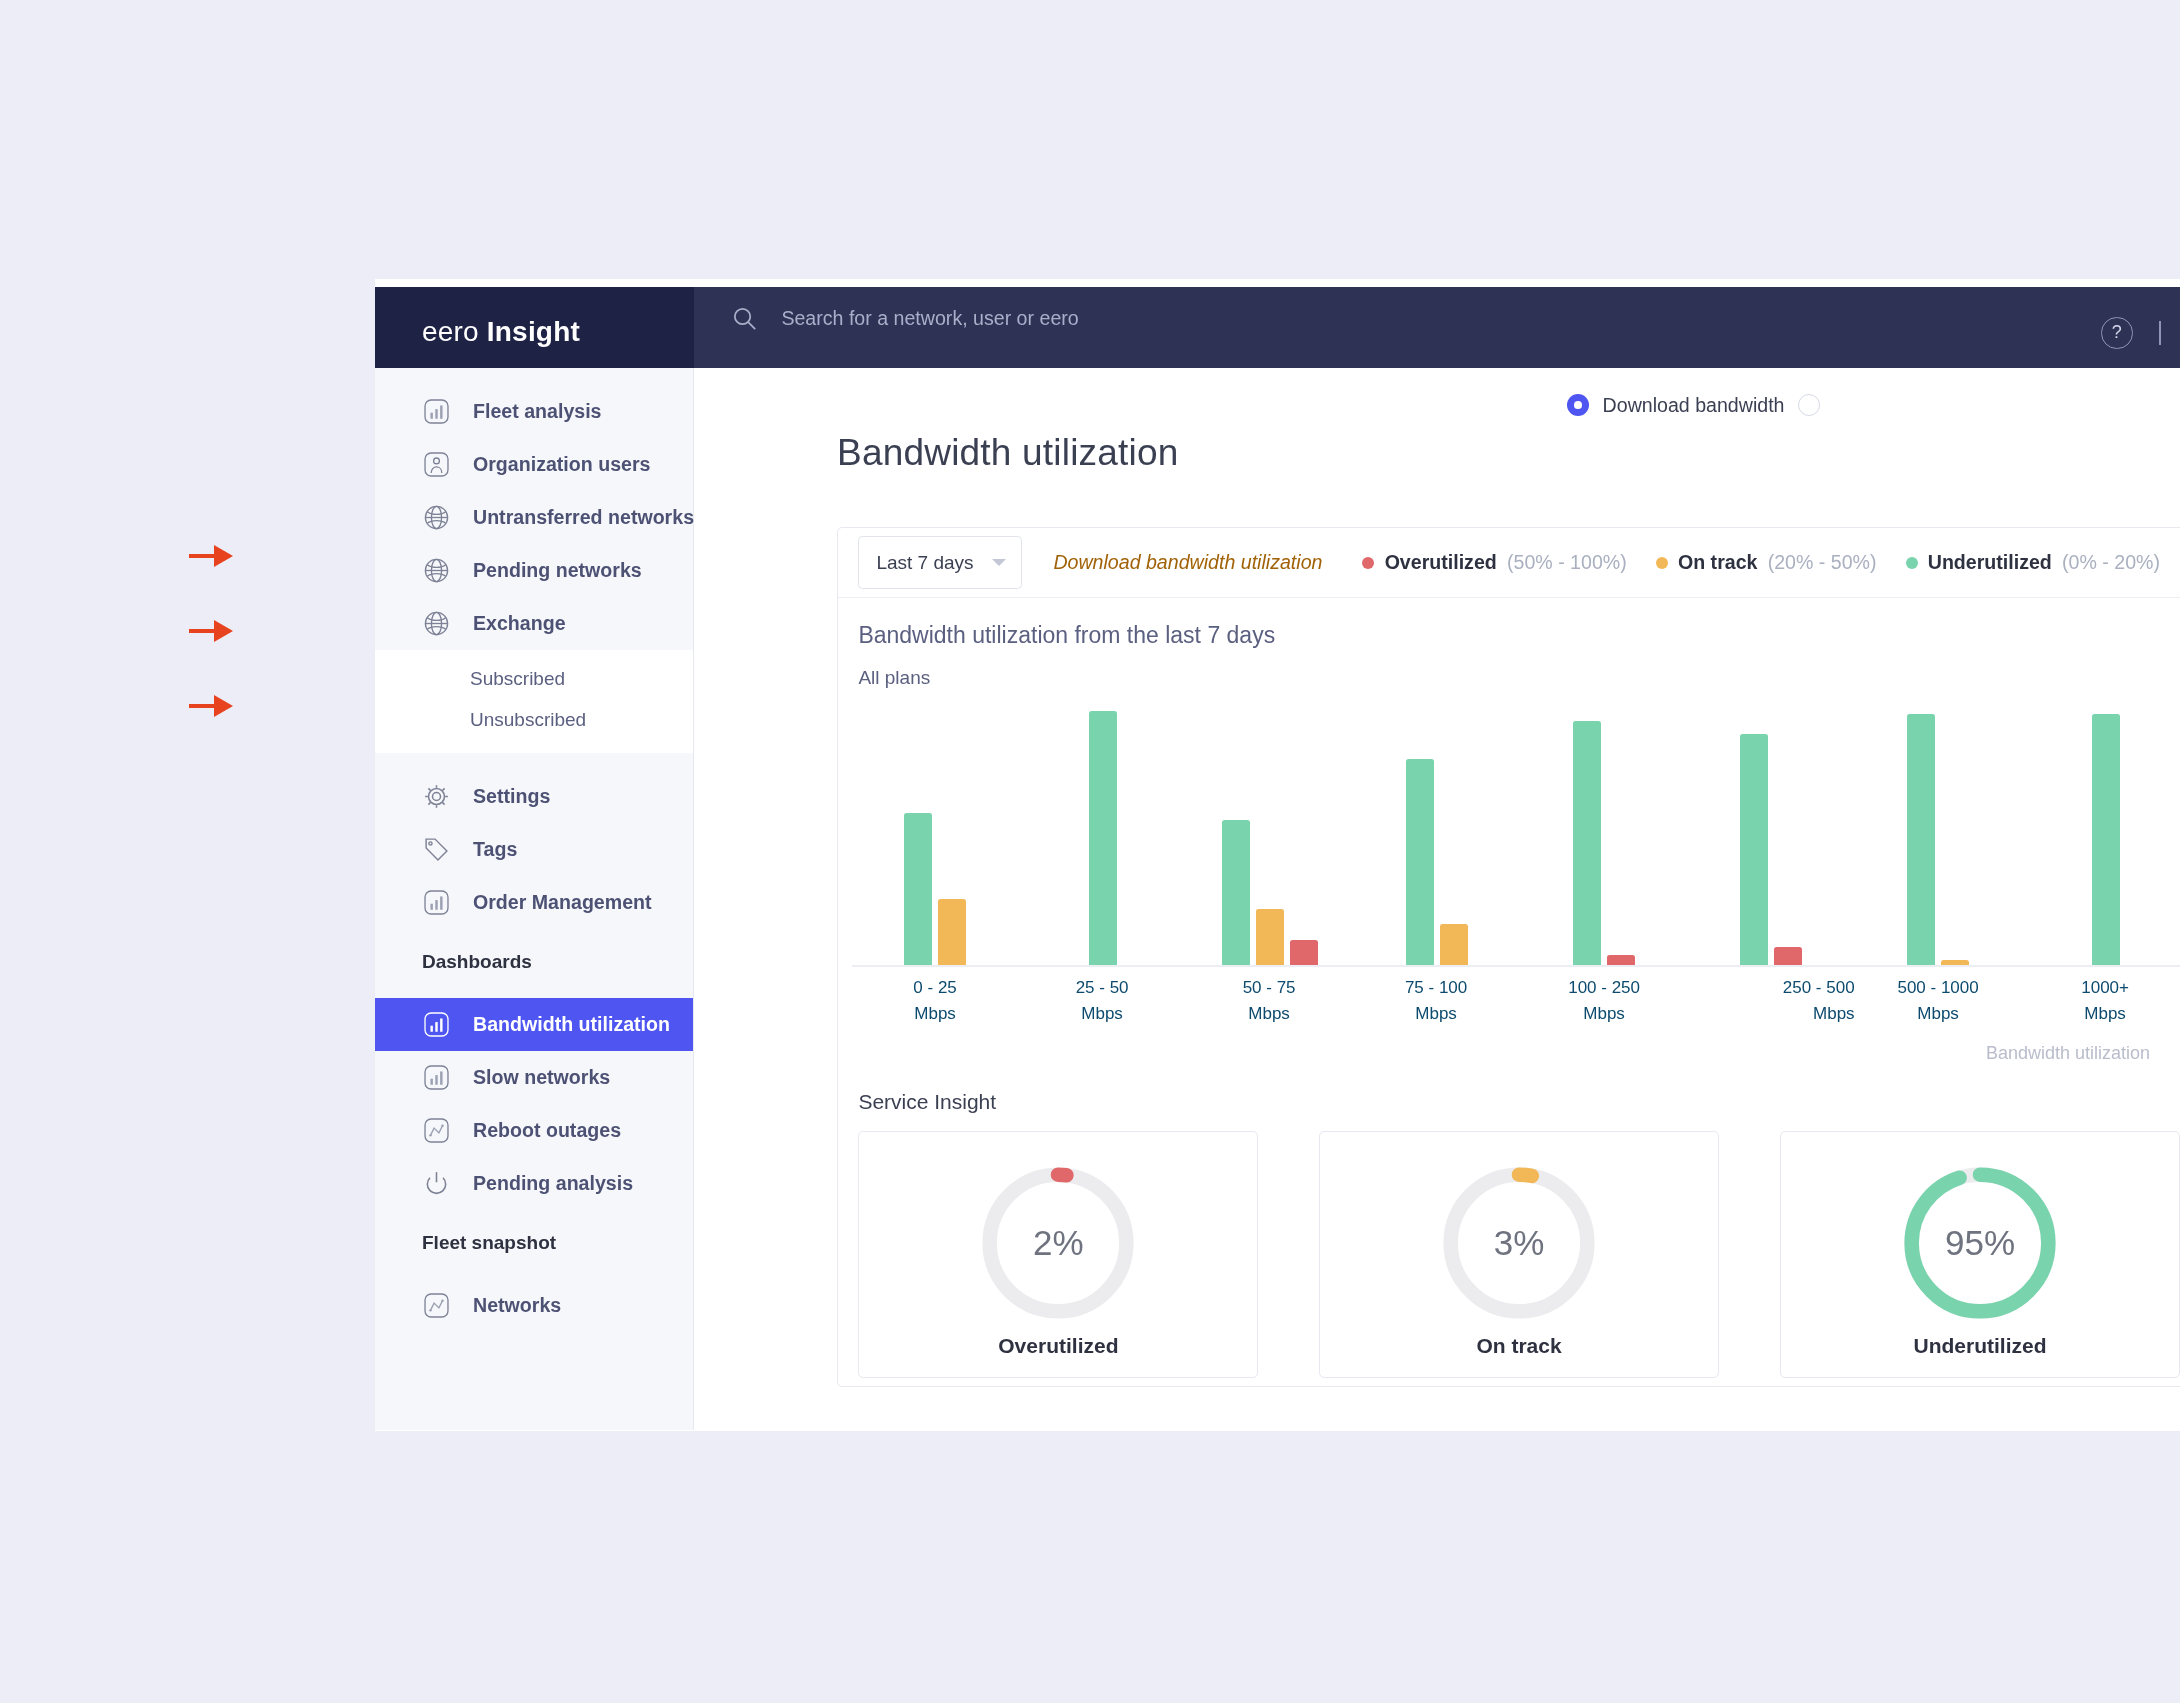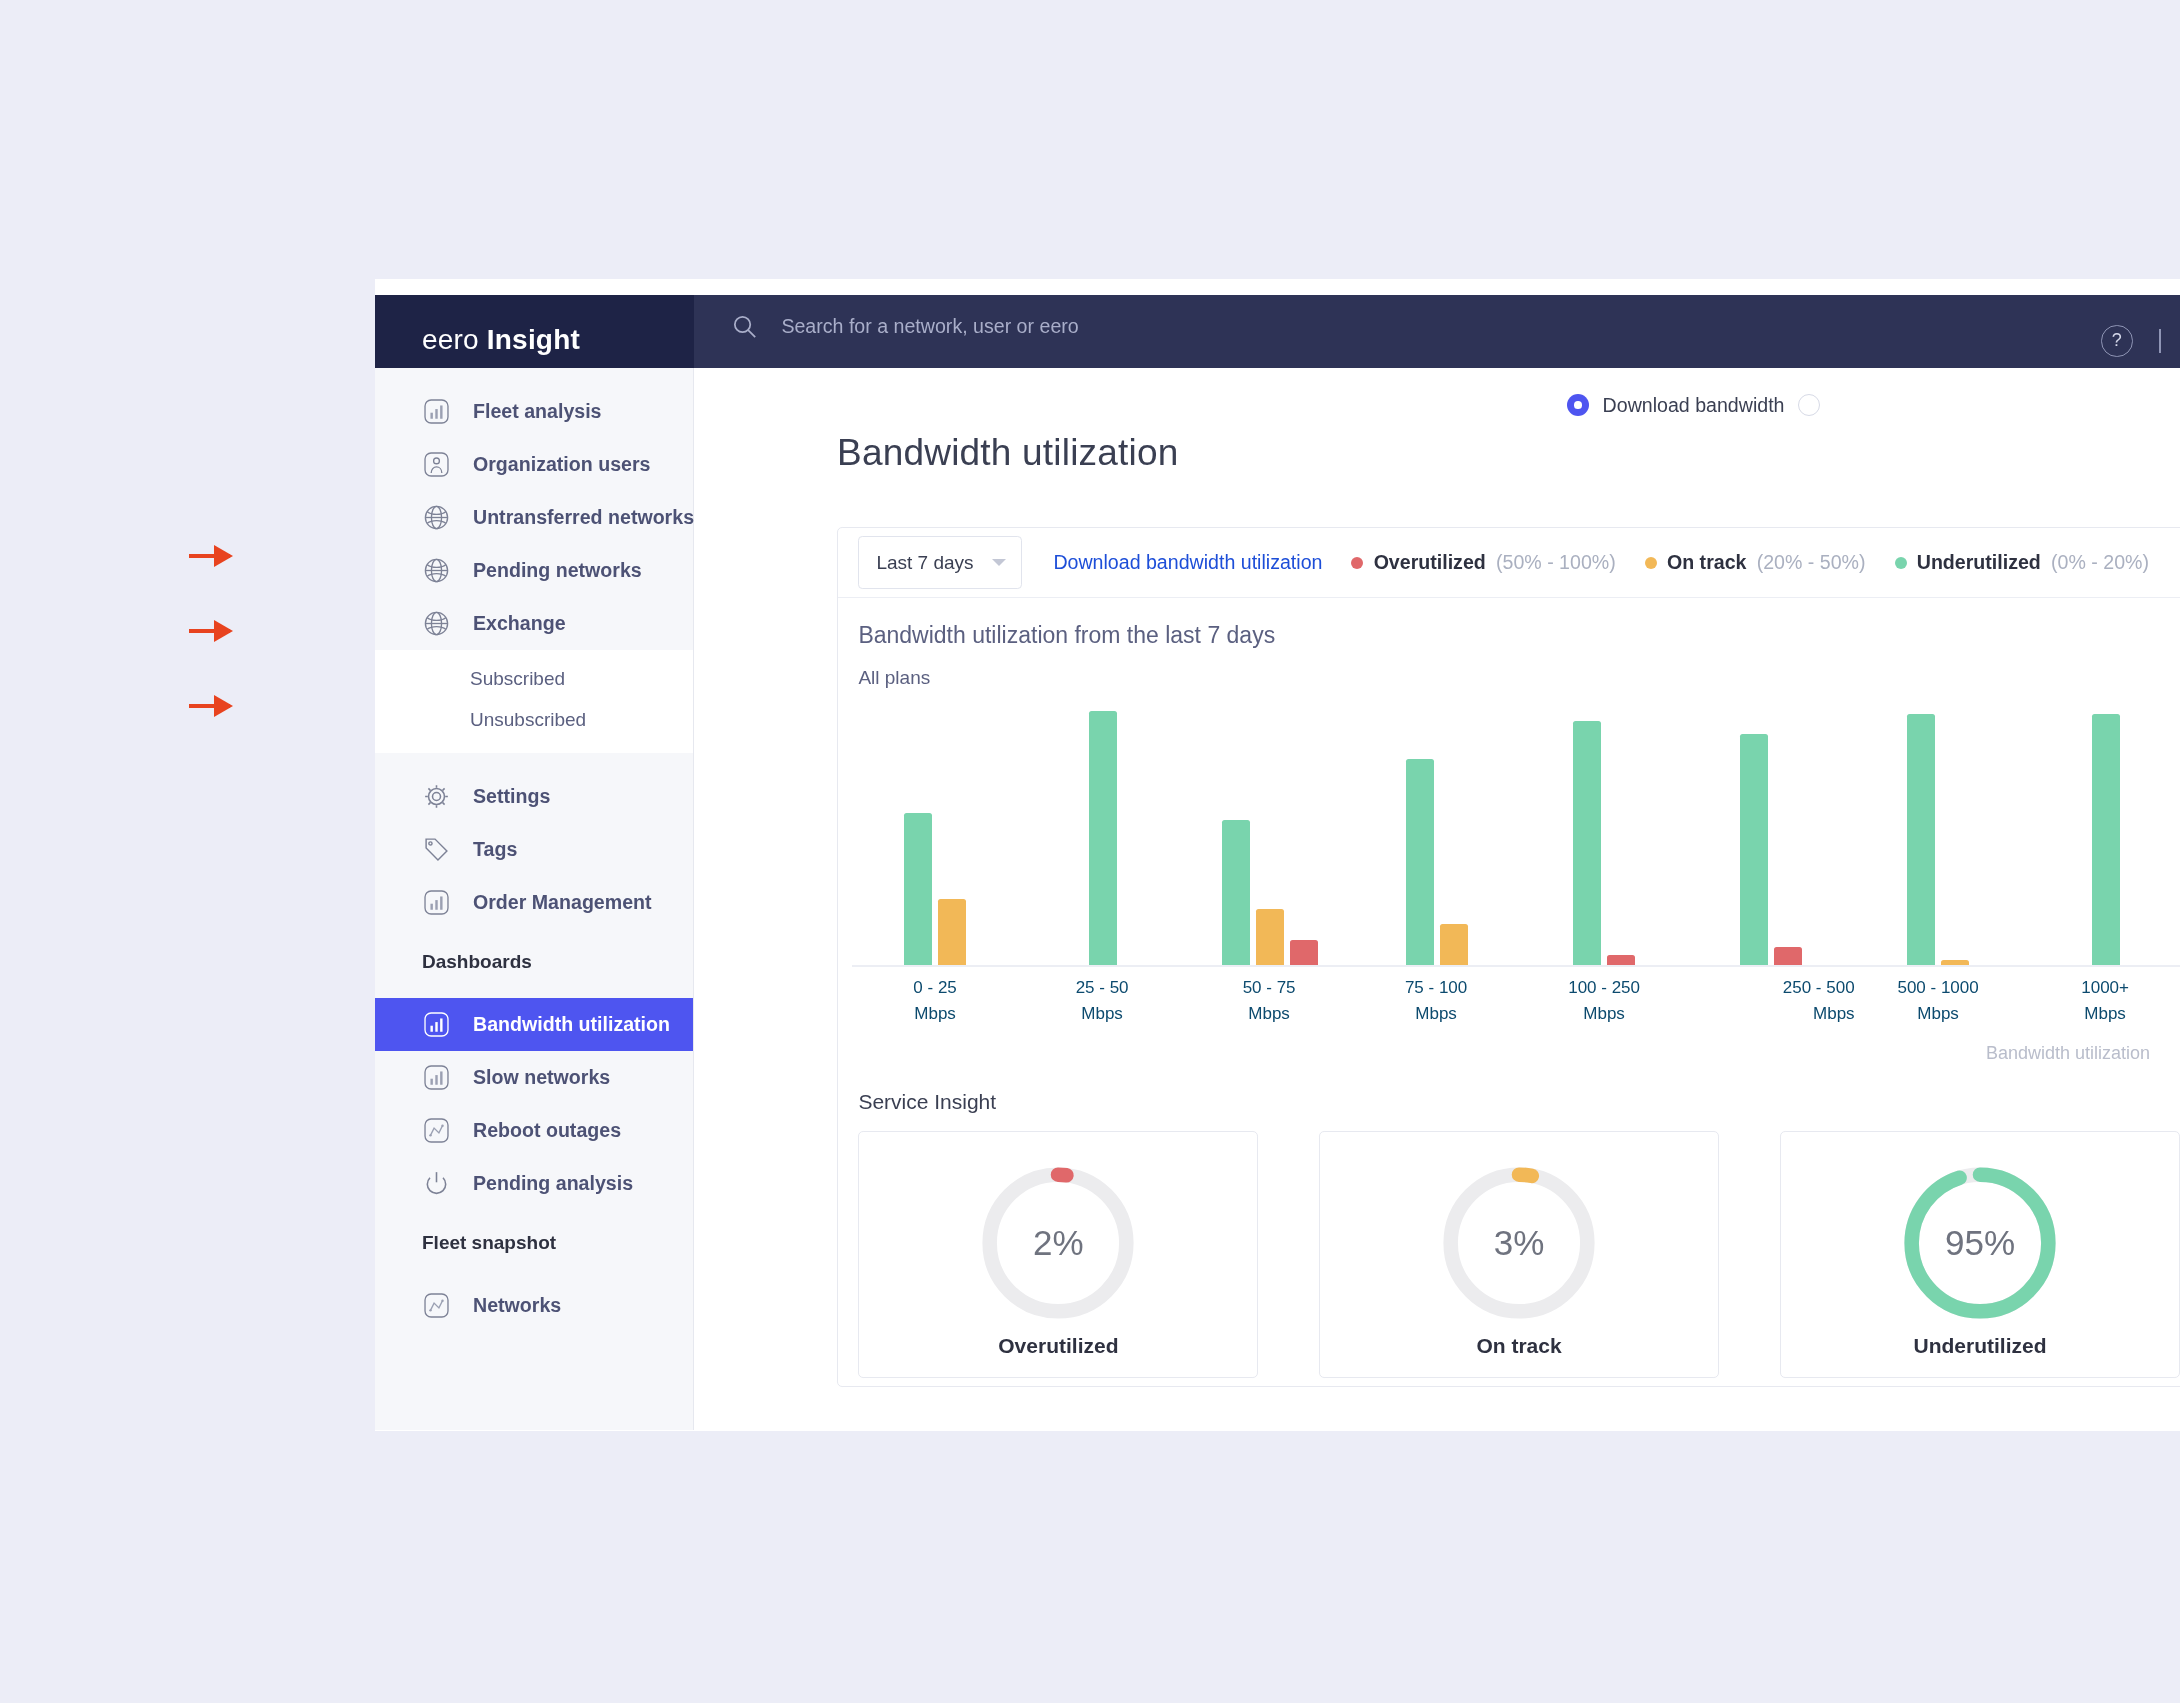--- a/index.html
+++ b/index.html
@@ -13,21 +13,21 @@
   
   #app-window {
     position: absolute;
     left: 375px; top: 279px;
     width: 1806px; height: 1152px;
     background: #ffffff;
     overflow: hidden;
   }
 
   
-  #topbar { position:absolute; left:0; top:16px; width:1806px; height:89px; background:#2e3356; }
+  #topbar { position:absolute; left:0; top:8px; width:1806px; height:89px; background:#2e3356; }
   #brand-block { position:absolute; left:0; top:0; width:319px; height:89px; background:#1e2346;
                  display:flex; align-items:center; padding-left:47px; }
   #brand-text { color:#fff; font-size:28px; letter-spacing:0.2px; white-space:nowrap; }
   #brand-text .light { font-weight:400; }
   #brand-text .bold { font-weight:700; }
 
   #search-wrap { position:absolute; left:356px; top:0; height:63px; display:flex; align-items:center; gap:24px; }
   #search-icon { width:26.4px; height:26.4px; }
   #search-input {
     background:transparent; border:none; outline:none;
@@ -82,21 +82,21 @@
           background:#fff; border:0.9px solid #e7e9f0; border-radius:5.1px; }
   #card-top { height:70px; border-bottom:0.9px solid #eceef4; display:flex; align-items:center;
               padding:0 0 0 20.4px; gap:31px; }
   #range-select { width:164px; height:53px; border:0.9px solid #e1e4ed; border-radius:4.3px;
                   display:flex; align-items:center; justify-content:space-between;
                   padding:0 15.3px 0 17px; font-size:19px; color:#3a3f52; cursor:pointer; background:#fff;
                   margin-top:0; }
   .chev { width:0;height:0; border-left:7.7px solid transparent; border-right:7.7px solid transparent;
           border-top:7.7px solid #c3c7d5; }
   #legend { display:flex; align-items:center; gap:0; font-size:19.6px; white-space:nowrap; }
-  #legend .legend-title { color:#1d4ed8; margin-right:29px; }
+  #legend .legend-title { color:#a16207; margin-right:40px;font-style:italic; }
   .legend-item { display:flex; align-items:center; gap:10.2px; margin-right:29px; }
   .legend-dot { width:12px; height:12px; border-radius:50%; }
   .legend-name { color:#2e3140; font-weight:700; }
   .legend-range { color:#aab0c0; }
 
   #chart-title { position:absolute; left:20.4px; top:94px; font-size:23px; color:#5b6080; }
   #chart-sub { position:absolute; left:20.4px; top:139px; font-size:19px; color:#5b6080; }
 
   
   #plot { position:absolute; left:13.6px; top:170px; width:1337px; height:269px; }

